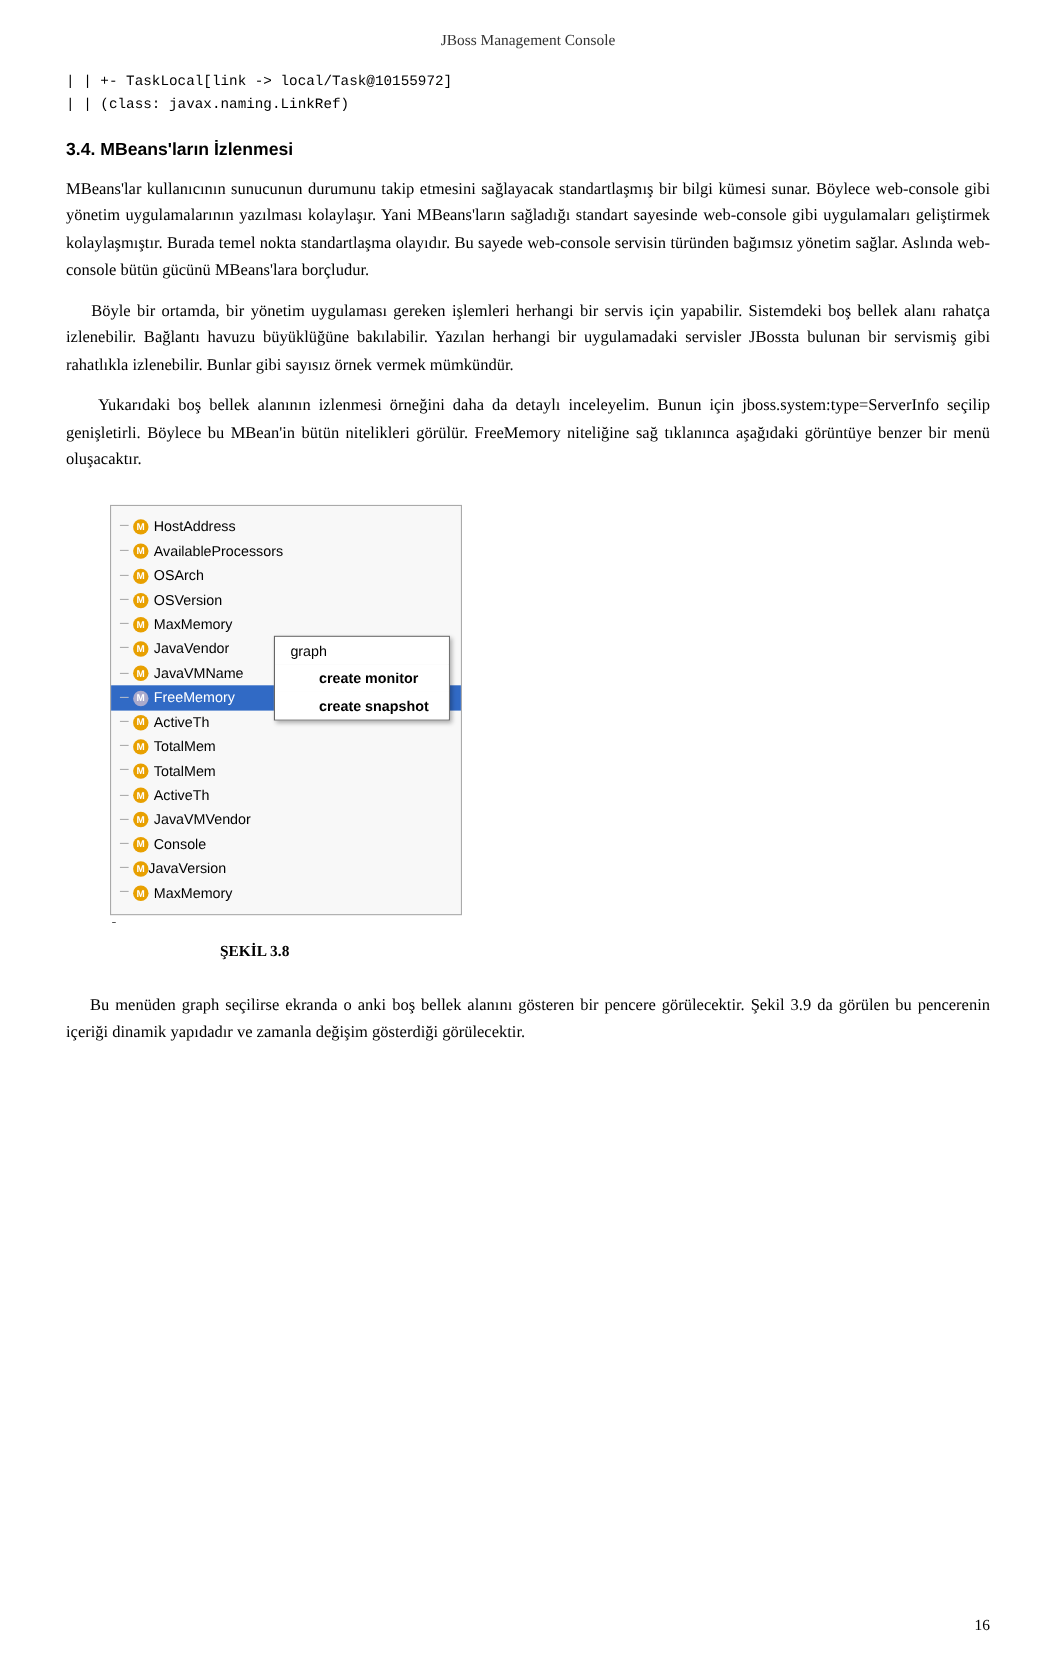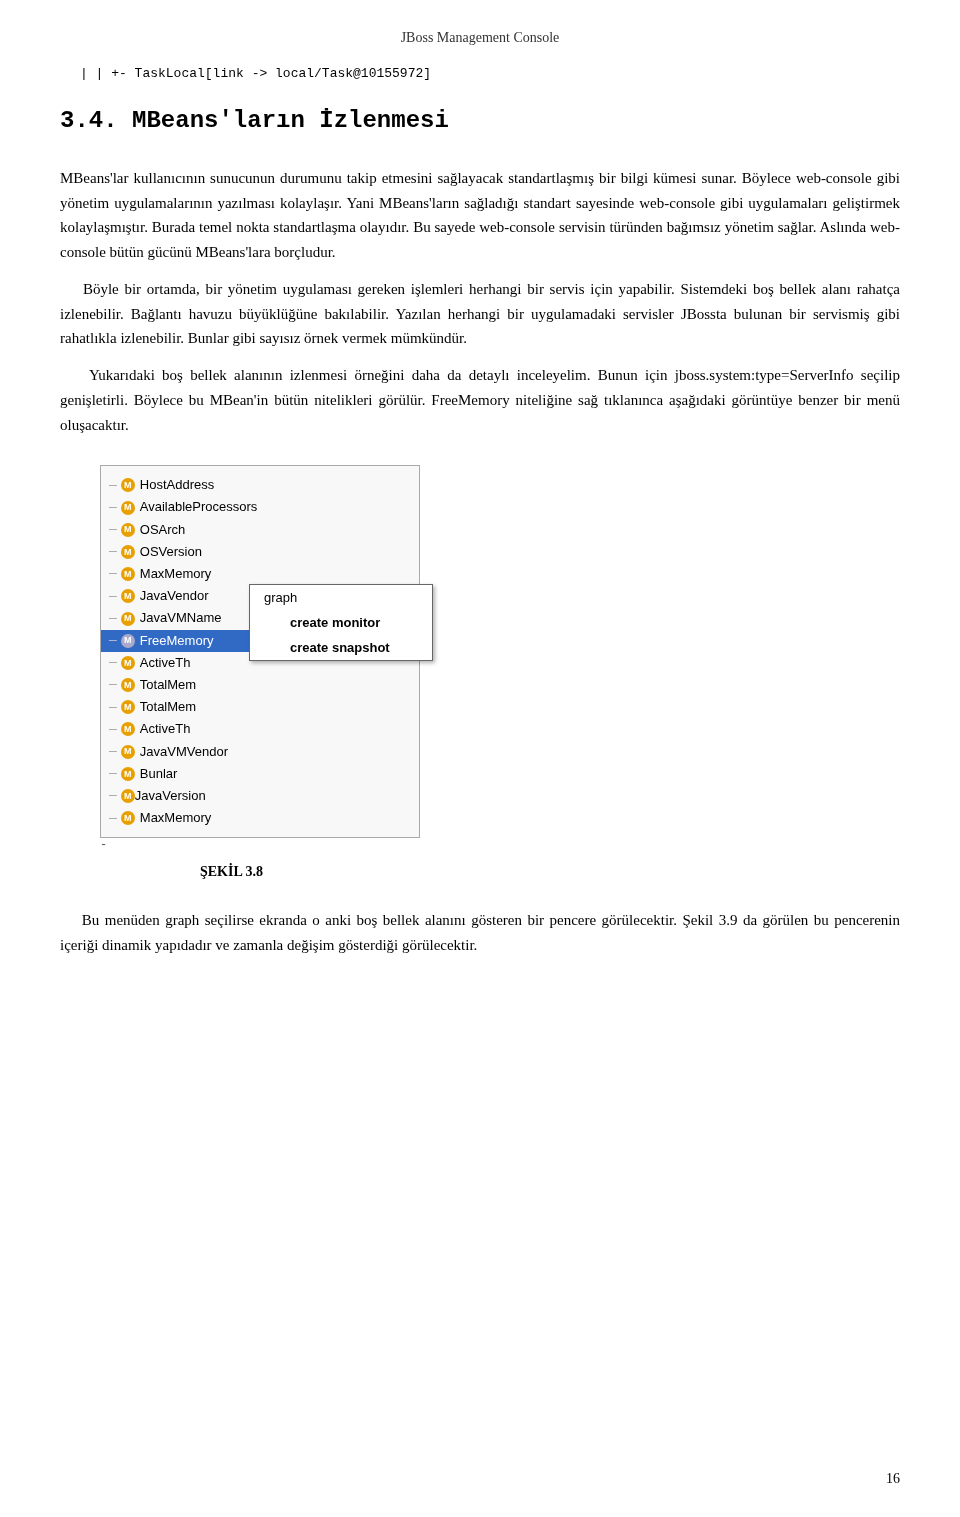--- a/index.html
+++ b/index.html
@@ -21,28 +21,27 @@
       color: #333;
       margin-bottom: 18px;
       font-family: "Times New Roman", serif;
     }
 
     .tree-section {
       font-family: "Courier New", Courier, monospace;
       font-size: 13px;
       margin-bottom: 22px;
       line-height: 1.6;
-      margin-left: 20px;
     }
 
     .section-heading {
-      font-size: 24px;
-      font-weight: bold;
-      margin-bottom: 32px;
-      font-family: Liberation Mono, monospace;
+      font-size: 16px;
+      font-weight: bold;
+      margin-bottom: 14px;
+      font-family: Liberation Sans, sans-serif;
     }
 
     .body-text {
       font-size: 15px;
       line-height: 1.65;
       text-align: justify;
       margin-bottom: 12px;
     }
 
     .italic-text {
@@ -98,21 +97,21 @@
       margin-right: 4px;
       font-size: 11px;
     }
 
     .context-menu {
       position: absolute;
       left: 148px;
       top: 118px;
       background: #f0f0f0;
       border: 1px solid #666;
-      width: 184px;
+      width: 160px;
       z-index: 10;
       font-family: Arial, sans-serif;
       font-size: 13px;
       box-shadow: 2px 2px 4px rgba(0,0,0,0.3);
     }
 
     .context-menu-item {
       padding: 5px 14px;
       cursor: pointer;
     }
@@ -151,20 +150,21 @@
   </style>
 </head>
 <body>
 
 <div class="page-header">
   <span>JBoss Management Console</span>
 </div>
 
 <div class="tree-section">
   <div>| | +- TaskLocal[link -&gt; local/Task@10155972]</div>
+  <div>| | (class: javax.naming.LinkRef)</div>
 </div>
 
 <div class="section-heading">
   <span>3.4.</span>
   <span>MBeans'ların İzlenmesi</span>
 </div>
 
 <p class="body-text">
   MBeans'lar kullanıcının sunucunun durumunu takip etmesini sağlayacak standartlaşmış bir
   bilgi kümesi sunar. Böylece web-console gibi yönetim uygulamalarının yazılması kolaylaşır. Yani
@@ -253,21 +253,21 @@
       <span style="margin-left:5px">ActiveTh</span>
     </div>
     <div class="tree-item">
       <span class="tree-line">─</span>
       <span class="mbean-icon">M</span>
       <span style="margin-left:5px">JavaVMVendor</span>
     </div>
     <div class="tree-item">
       <span class="tree-line">─</span>
       <span class="mbean-icon">M</span>
-      <span style="margin-left:5px">Bunlar</span>
+      <span style="margin-left:5px">Console</span>
     </div>
     <div class="tree-item">
       <span class="tree-line">─</span>
       <span class="mbean-icon">M</span>
       <span style="margin-left:0">JavaVersion</span>
     </div>
     <div class="tree-item">
       <span class="tree-line">─</span>
       <span class="mbean-icon">M</span>
       <span style="margin-left:5px">MaxMemory</span>

